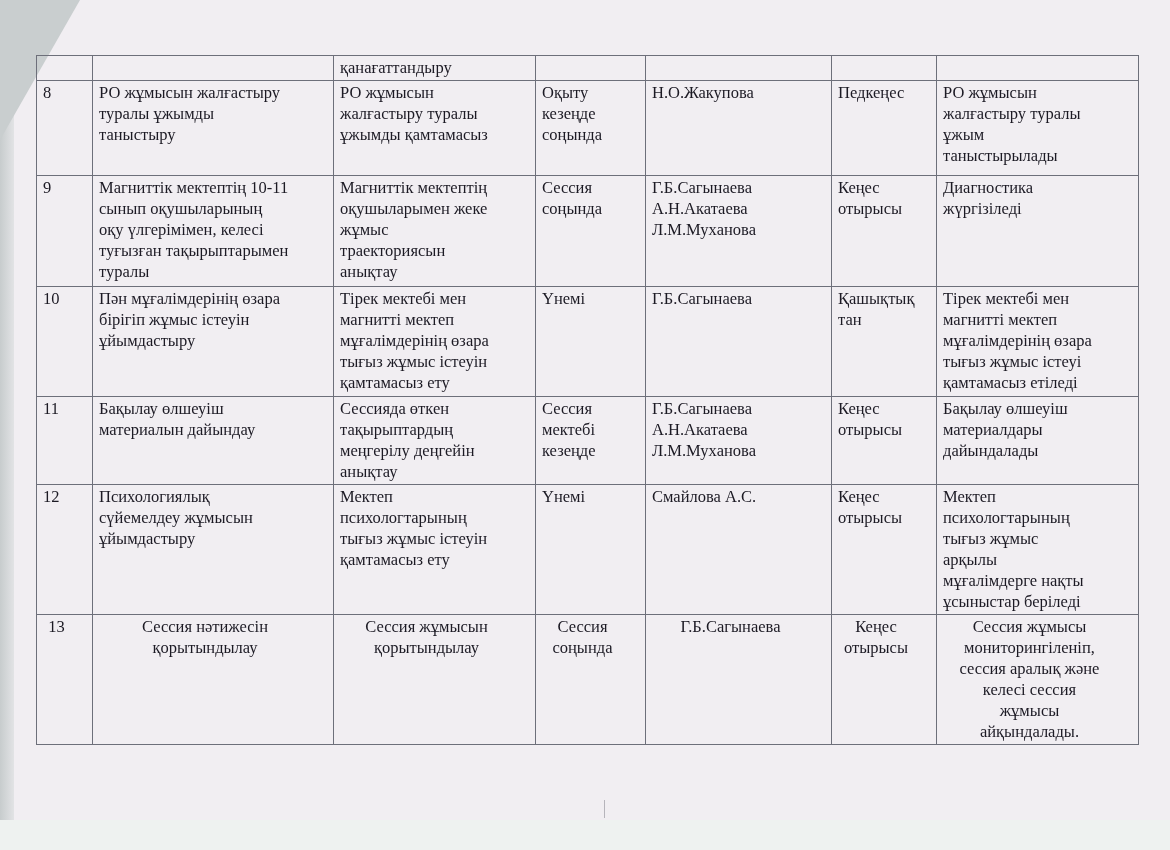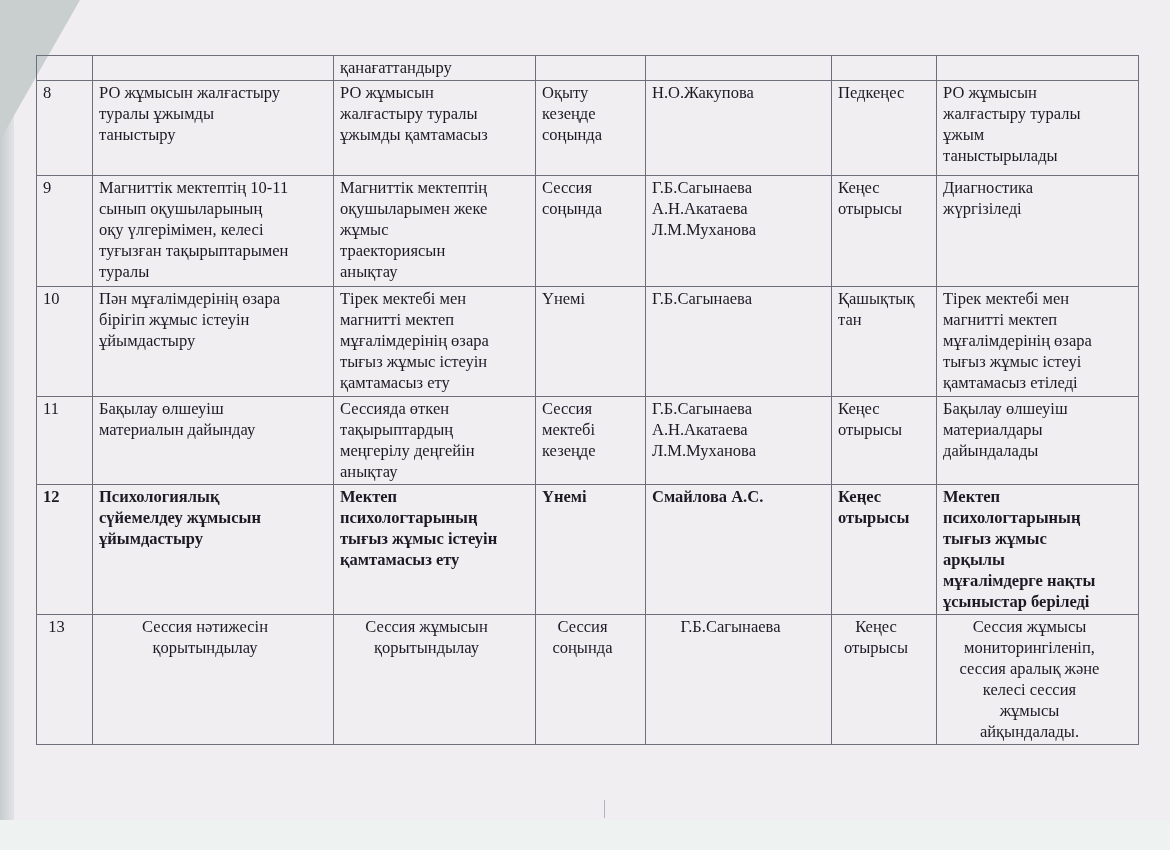--- a/index.html
+++ b/index.html
@@ -206,21 +206,21 @@
         <td>
           <span class="ln">Кеңес</span>
           <span class="ln">отырысы</span>
         </td>
         <td>
           <span class="ln">Бақылау өлшеуіш</span>
           <span class="ln">материалдары</span>
           <span class="ln">дайындалады</span>
         </td>
       </tr>
-      <tr style="height: 106px; font-weight: bold;">
+      <tr style="height: 106px;">
         <td>
           <span class="ln">12</span>
         </td>
         <td>
           <span class="ln">Психологиялық</span>
           <span class="ln">сүйемелдеу жұмысын</span>
           <span class="ln">ұйымдастыру</span>
         </td>
         <td>
           <span class="ln">Мектеп</span>

